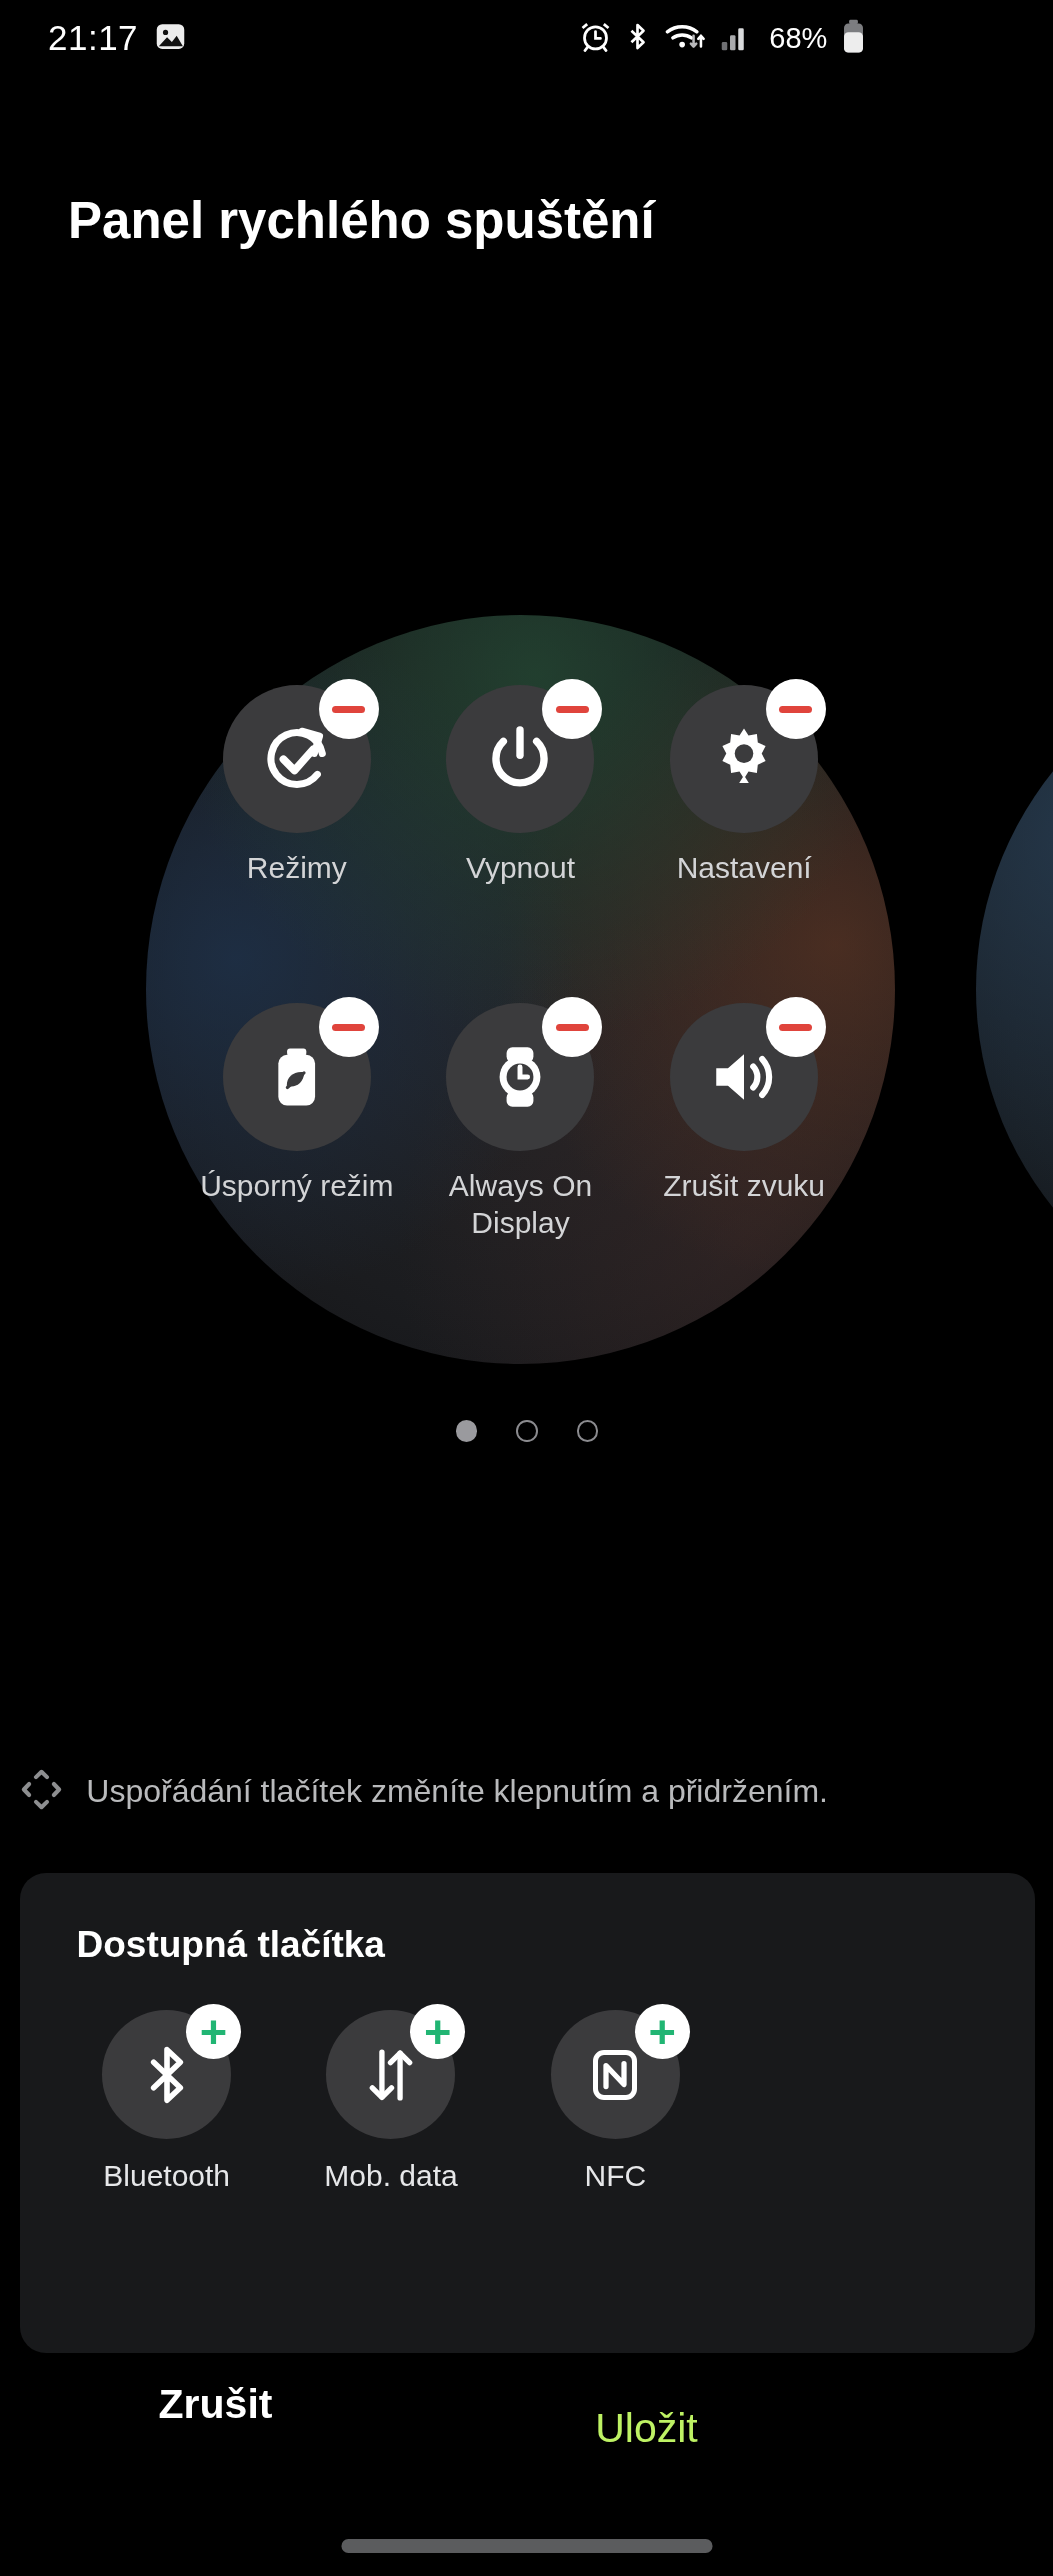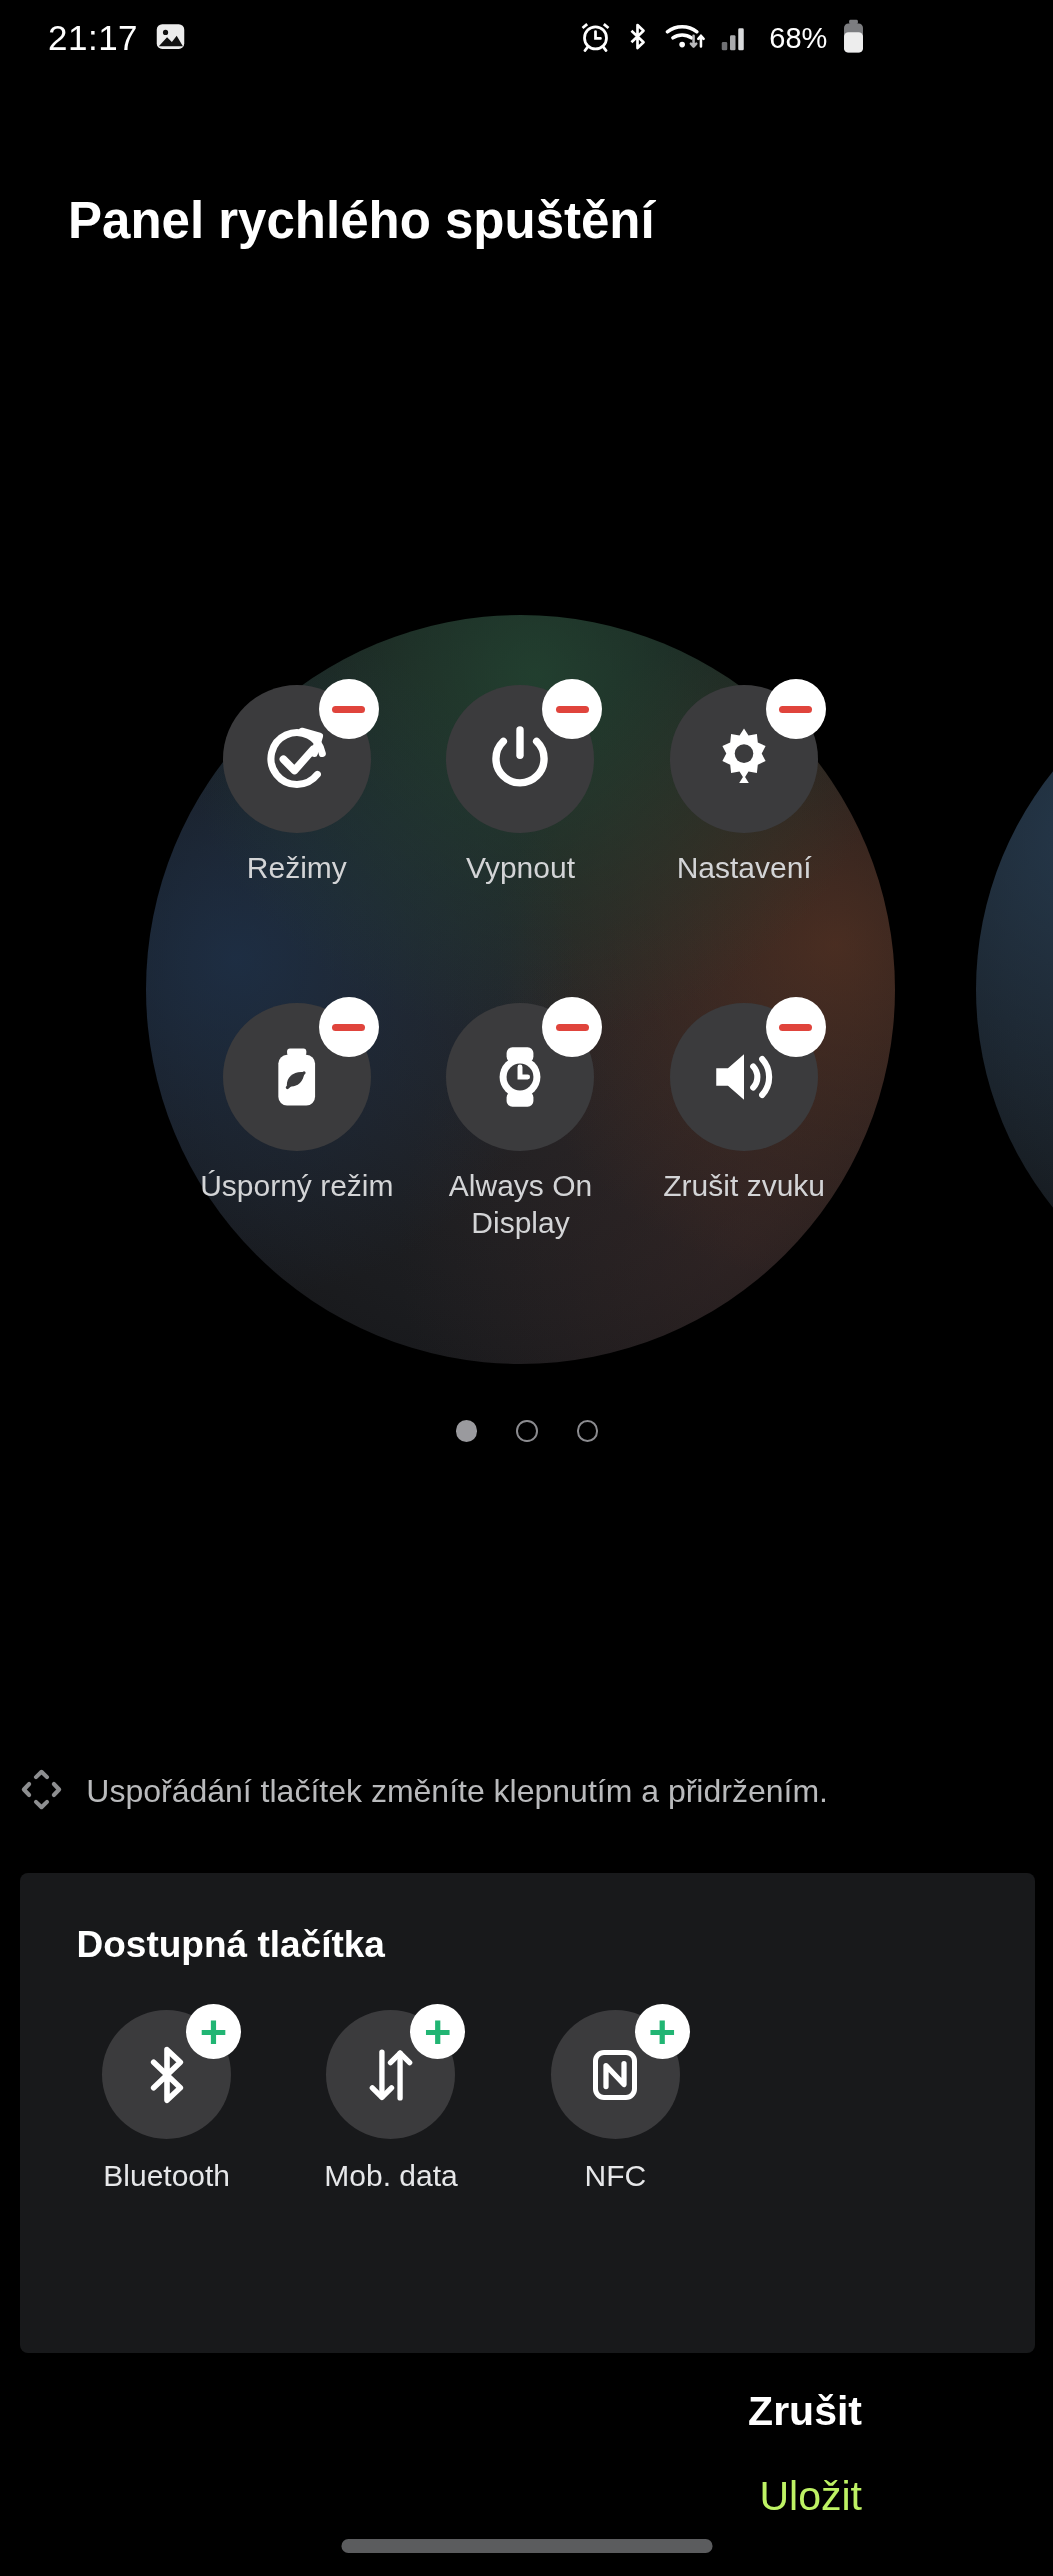--- a/index.html
+++ b/index.html
@@ -84,39 +84,39 @@
   
   .hint{
     position:absolute; top:1749px; left:0; width:1054px; height:84px;
     display:flex; align-items:center; gap:17.6px; padding-left:13.7px;
   }
   .hint-text{ font-size:32px; color:#b9babc; }
 
   
   .card{
     position:absolute; left:19.5px; top:1873px; width:1015px; height:480px;
-    background:#18191b; border-radius:8px;
+    background:#18191b; border-radius:26px;
   }
   .card-title{
     position:absolute; left:57px; top:51px;
     font-size:37px; font-weight:700; color:#fff;
   }
   .card-grid{
     position:absolute; left:35px; top:137px; width:673px;
     display:grid; grid-template-columns:repeat(3,1fr); justify-items:center;
   }
   .card-grid .tile-circle{ width:129px; height:129px; background:#3b3b3d; }
   .card-grid .tile-icon-wrap{ width:129px; height:129px; }
   .card-grid .badge{ width:55px; height:55px; top:-5.9px; right:-9.8px; }
   .card-grid .tile-label{ font-size:30px; color:#e6e7e9; margin-top:17.6px; }
 
   
   .footer{
     position:absolute; top:2381px; left:0; width:862px; height:146px;
-    display:flex; align-items:flex-end;flex-direction:column;
+    display:flex; align-items:flex-start;
   }
   .foot-btn{
     flex:1; text-align:center; font-size:41px; background:transparent; border:0;
     font-family:"Liberation Sans", sans-serif;
   }
   .foot-cancel{ color:#ffffff; font-weight:700; }
   .foot-save{ color:#bef264; font-weight:400;margin-top:24px; }
 
   .homebar{
     position:absolute; bottom:23.4px; left:50%; transform:translateX(-50%);

